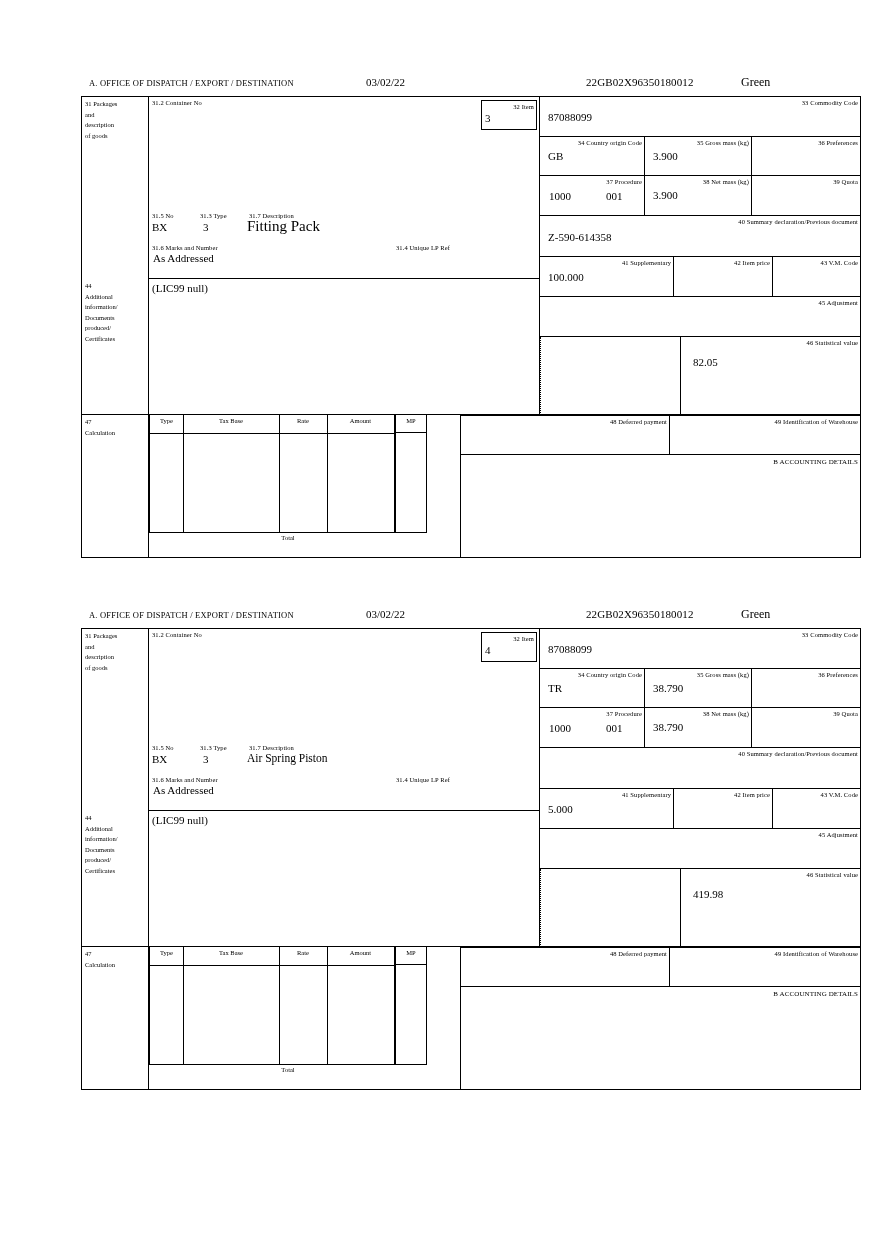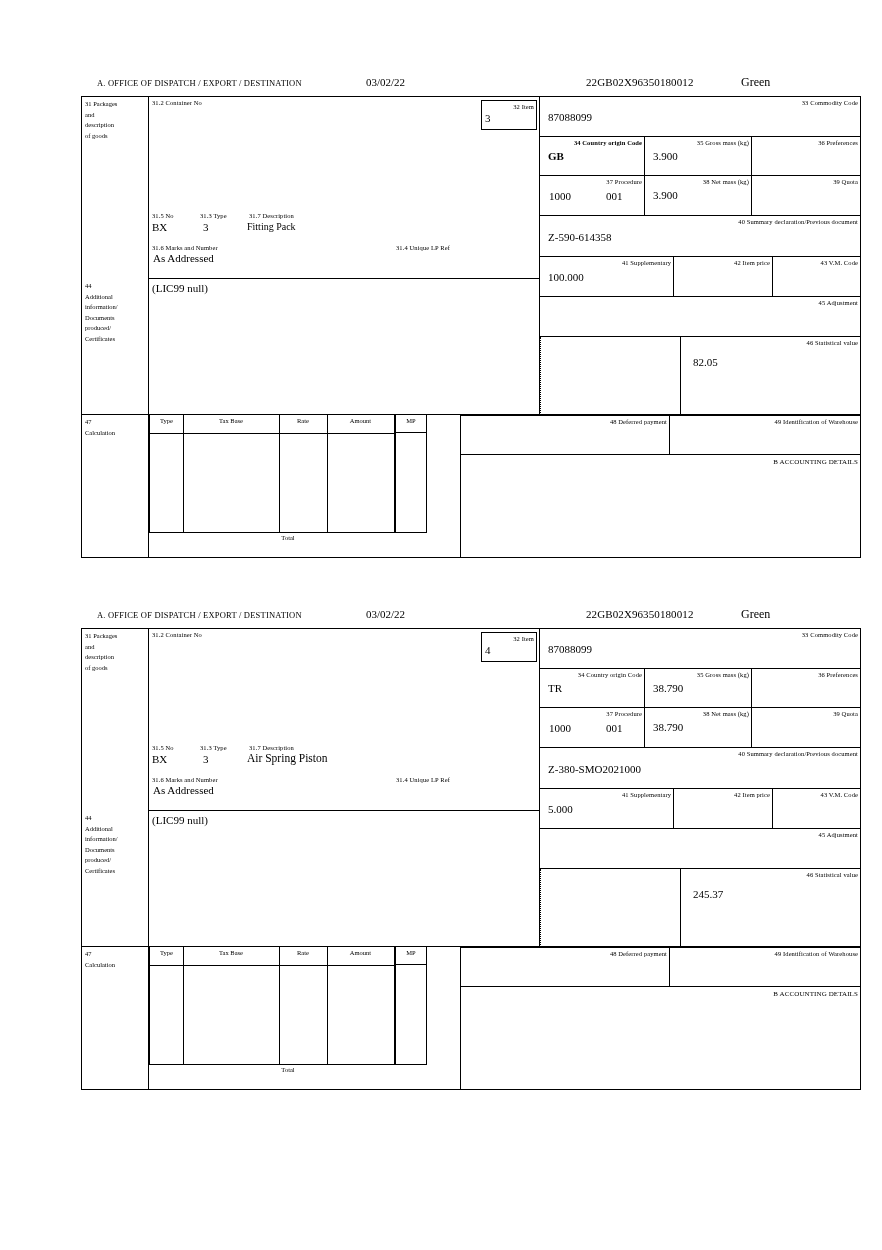--- a/index.html
+++ b/index.html
@@ -29,21 +29,21 @@
   .form.f2 { top: 610px; }
 
   
   .hdr {
     position: relative;
     height: 18px;
     font-size: 8.5px;
   }
   .hdr .a-office {
     position: absolute;
-    left: 16px; top: 0;
+    left: 8px; top: 0;
     font-variant: small-caps;
     letter-spacing: 0.2px;
     font-size: 8.5px;
   }
   .hdr .hdr-date {
     position: absolute;
     left: 285px; top: -2px;
     font-size: 11px;
   }
   .hdr .hdr-mrn {
@@ -142,39 +142,39 @@
       <div class="cell br bb" style="left:67px;top:0;width:391px;height:182px;">
         <div class="lbl" style="position:absolute;left:0;top:0;">31.2 Container No</div>
         <div class="val" style="position:absolute;left:0;top:12px;"></div>
 
         <div class="lbl" style="position:absolute;left:0;top:113px;">31.5 No</div>
         <div class="lbl" style="position:absolute;left:48px;top:113px;">31.3 Type</div>
         <div class="lbl" style="position:absolute;left:97px;top:113px;">31.7 Description</div>
 
         <div class="val" style="position:absolute;left:-3px;top:123px;">BX</div>
         <div class="val" style="position:absolute;left:48px;top:123px;">3</div>
-        <div class="val" style="position:absolute;left:92px;top:122px;font-size:10px;">Fitting Pack</div>
+        <div class="val" style="position:absolute;left:92px;top:122px;font-size:15px;">Fitting Pack</div>
 
         <div class="lbl" style="position:absolute;left:0;top:145px;">31.6 Marks and Number</div>
         <div class="lbl" style="position:absolute;left:244px;top:145px;">31.4 Unique LP Ref</div>
         <div class="val" style="position:absolute;left:-2px;top:154px;">As Addressed</div>
         <div class="val" style="position:absolute;left:244px;top:154px;"></div>
       </div>
 
       <div class="box32" style="left:399px;top:3px;width:56px;height:30px;">
         <div class="lbl">32 Item</div>
         <div class="val" style="padding-left:3px;">3</div>
       </div>
 
       <div class="cell bb" style="left:458px;top:0;width:320px;height:40px;">
         <div class="lbl">33 Commodity Code</div>
         <div class="val" style="padding-top:4px;padding-left:8px;">87088099</div>
       </div>
 
-      <div class="cell bb br" style="left:458px;top:40px;width:105px;height:39px;font-weight:bold;">
+      <div class="cell bb br" style="left:458px;top:40px;width:105px;height:39px;">
         <div class="lbl">34 Country origin Code</div>
         <div class="val" style="padding-top:3px;padding-left:8px;">GB</div>
       </div>
 
       <div class="cell bb br" style="left:563px;top:40px;width:107px;height:39px;">
         <div class="lbl">35 Gross mass (kg)</div>
         <div class="val" style="padding-top:3px;padding-left:8px;">3.900</div>
       </div>
 
       <div class="cell bb" style="left:670px;top:40px;width:108px;height:39px;">
@@ -363,21 +363,20 @@
         <div class="lbl">38 Net mass (kg)</div>
         <div class="val" style="padding-top:3px;padding-left:8px;">38.790</div>
       </div>
       <div class="cell bb" style="left:670px;top:79px;width:108px;height:40px;">
         <div class="lbl">39 Quota</div>
         <div class="val" style="padding-top:3px;padding-left:8px;"></div>
       </div>
 
       <div class="cell bb" style="left:458px;top:119px;width:320px;height:41px;">
         <div class="lbl">40 Summary declaration/Previous document</div>
-        <div class="val" style="padding-top:5px;padding-left:8px;">Z-380-SMO2021000</div>
       </div>
 
       <div class="cell bb br" style="left:458px;top:160px;width:134px;height:40px;">
         <div class="lbl">41 Supplementary</div>
         <div class="val" style="padding-top:4px;padding-left:8px;">5.000</div>
       </div>
       <div class="cell bb br" style="left:592px;top:160px;width:99px;height:40px;">
         <div class="lbl">42 Item price</div>
         <div class="val" style="padding-top:4px;padding-left:8px;"></div>
       </div>
@@ -402,21 +401,21 @@
       </div>
 
       <div class="cell bb" style="left:458px;top:200px;width:320px;height:40px;">
         <div class="lbl">45 Adjustment</div>
         <div class="val" style="padding-top:4px;padding-left:8px;"></div>
       </div>
 
       <div class="cell dotted-left bb" style="left:458px;top:240px;width:140px;height:78px;"></div>
       <div class="cell bb" style="left:598px;top:240px;width:180px;height:78px;border-left:1px solid #000;">
         <div class="lbl">46 Statistical value</div>
-        <div class="val" style="padding-top:9px;padding-left:12px;">245.37</div>
+        <div class="val" style="padding-top:9px;padding-left:12px;">419.98</div>
       </div>
 
       <div class="cell br" style="left:0;top:318px;width:67px;height:142px;">
         <div class="lbl-block">
           <div>47</div>
           <div>Calculation</div>
         </div>
       </div>
 
       <div class="cell" style="left:67px;top:318px;width:246px;height:118px;border:1px solid #000;border-top:none;">

